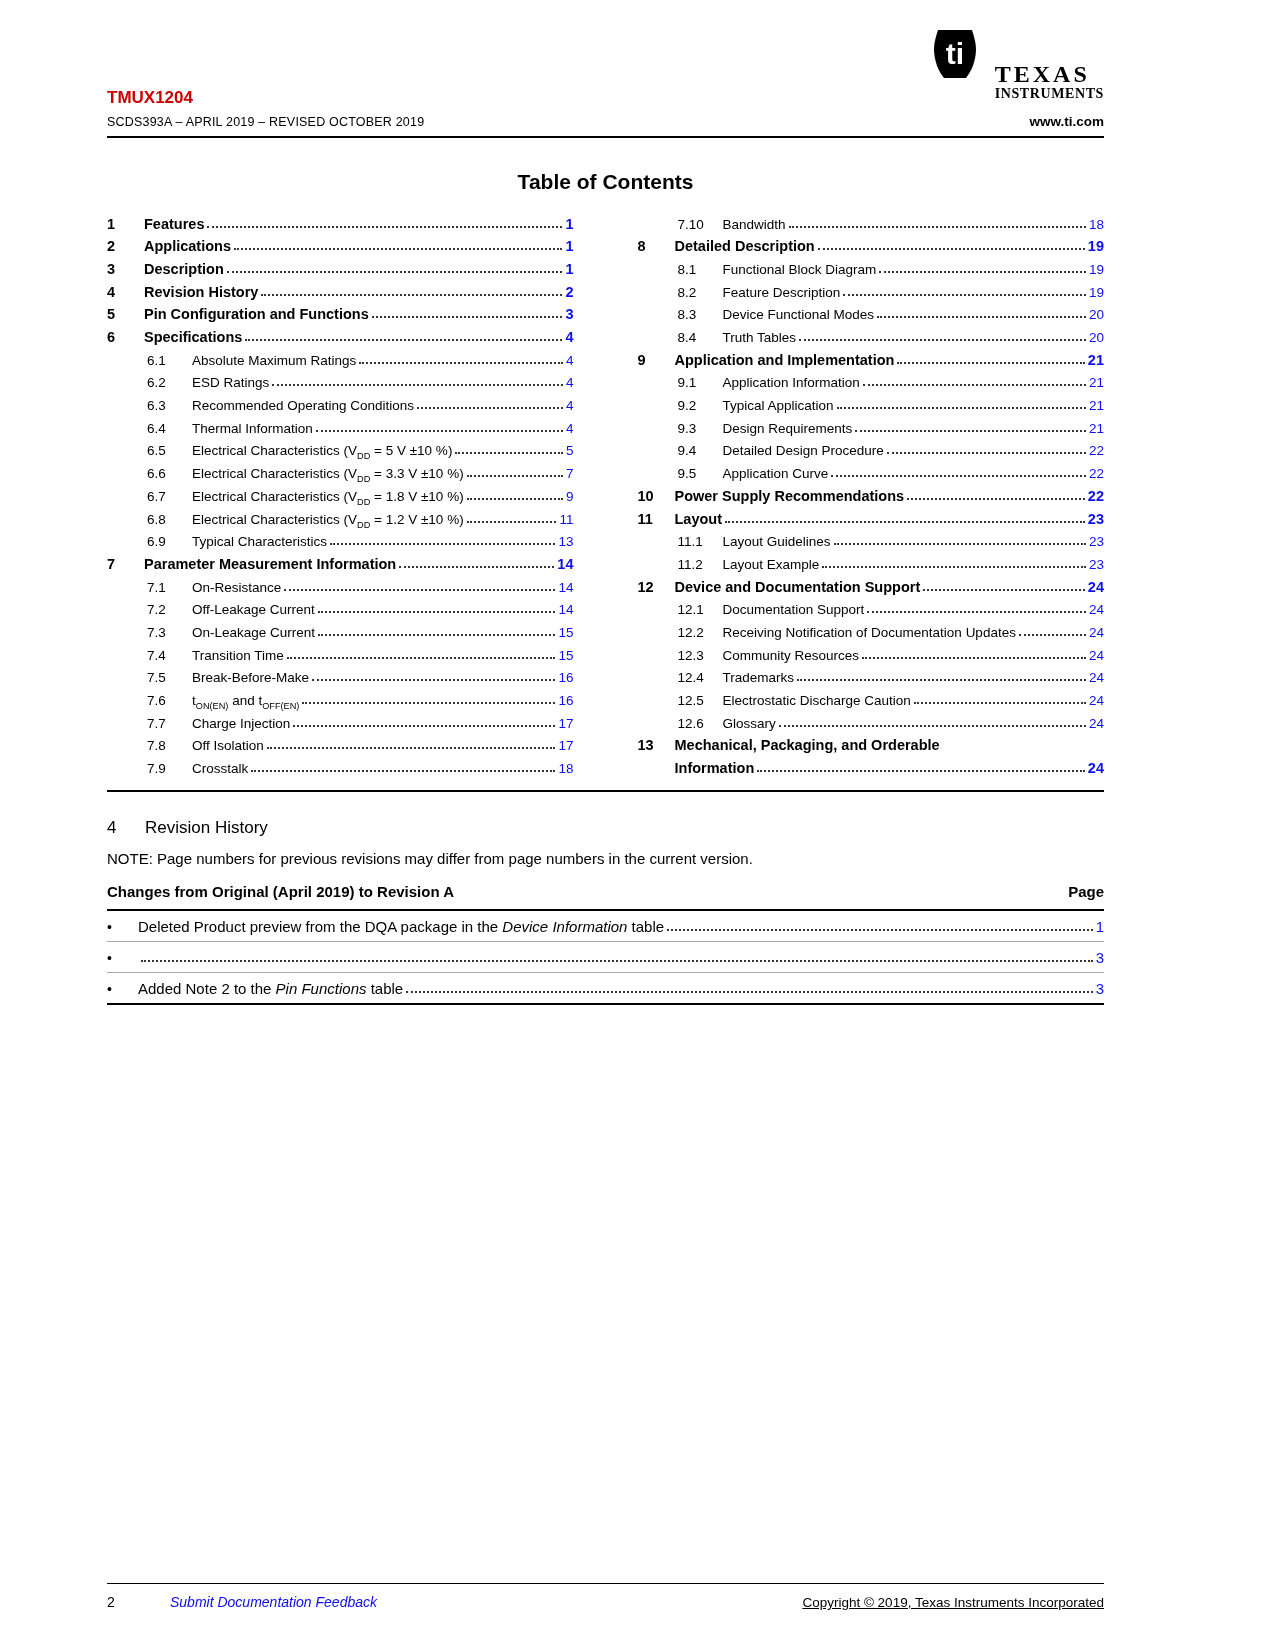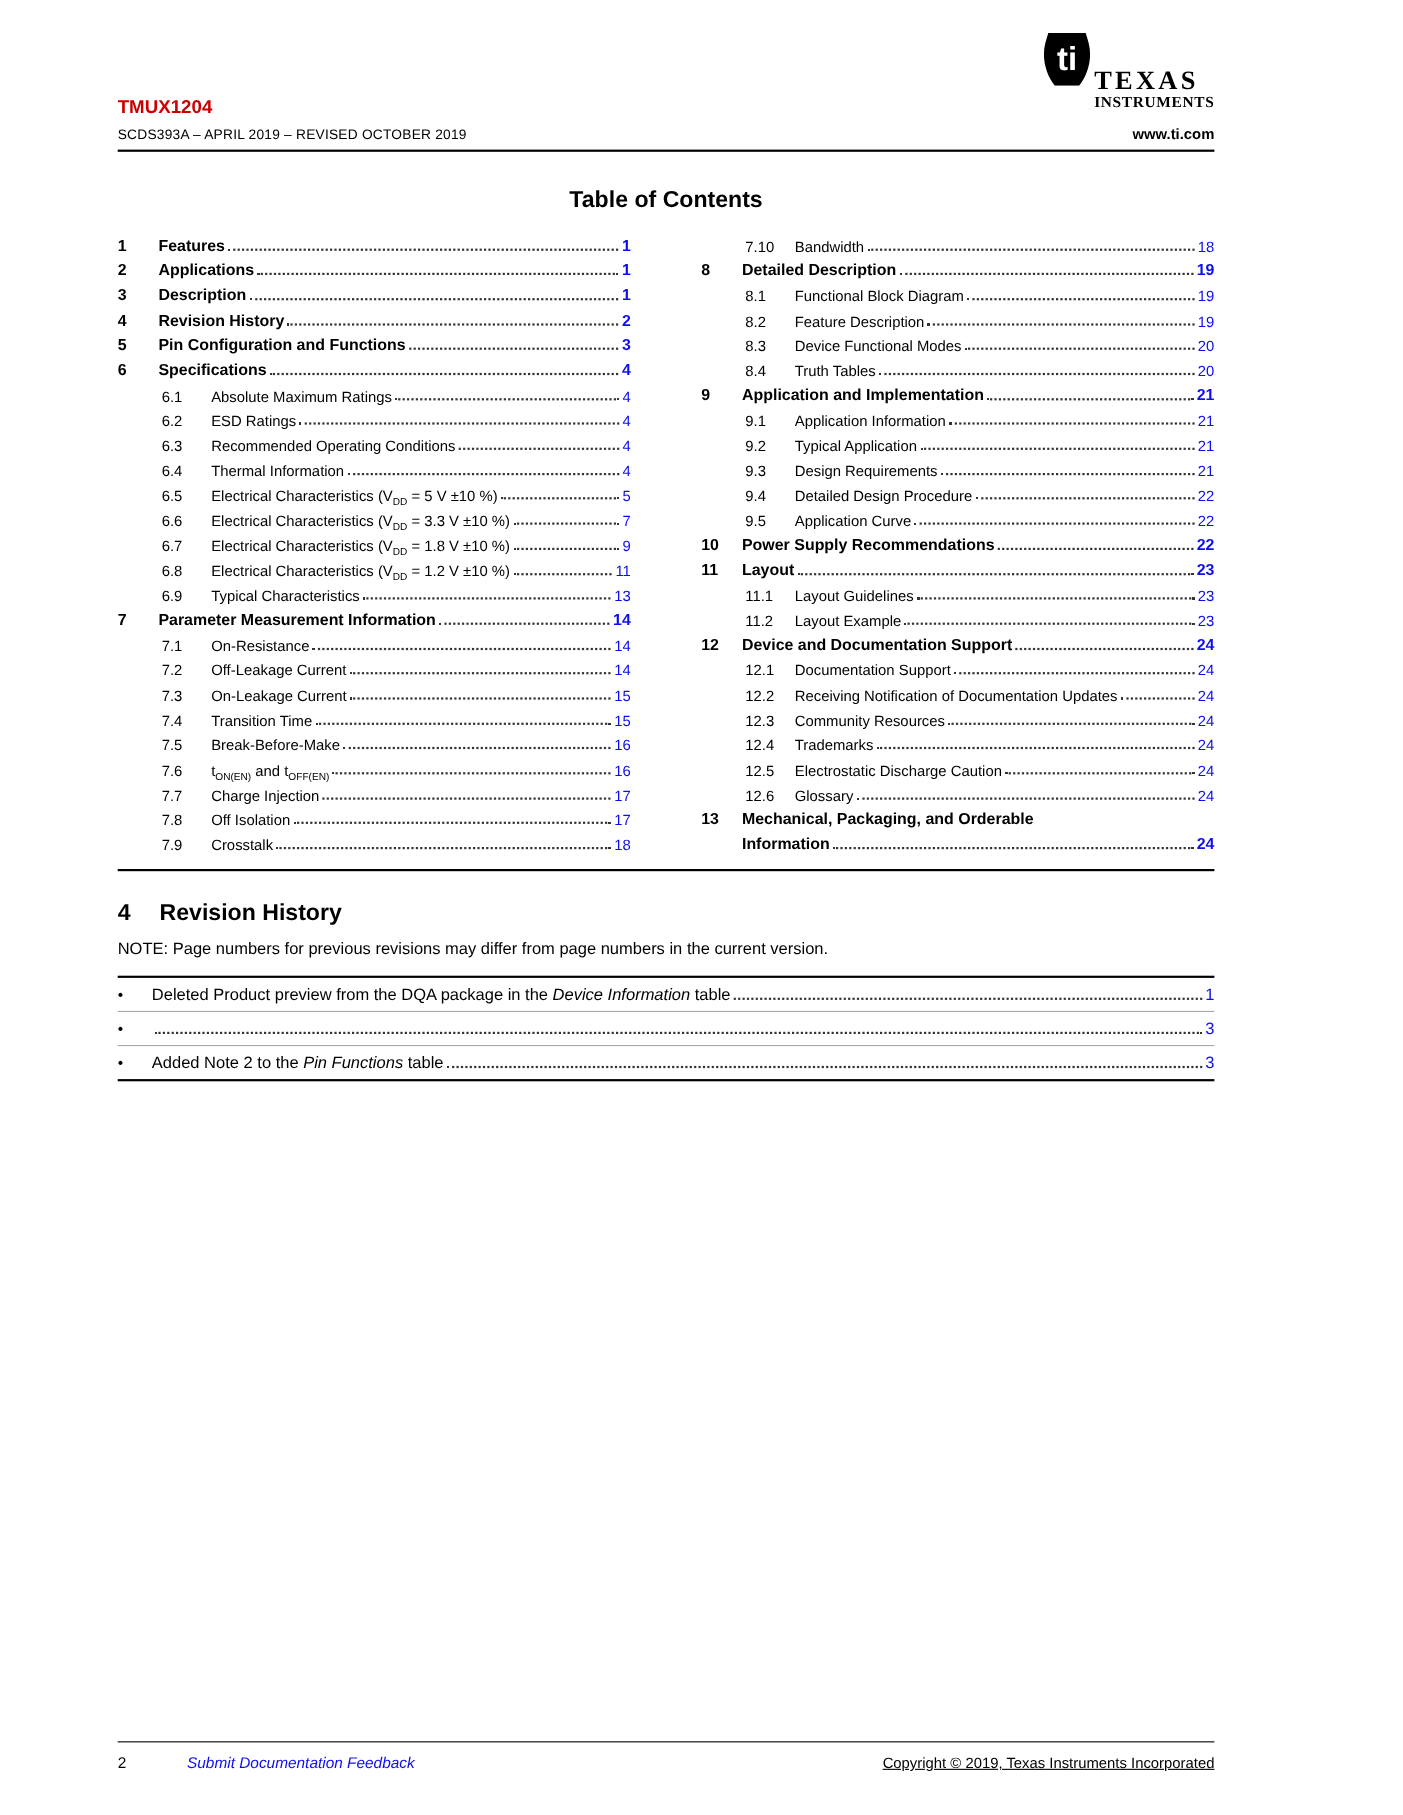--- a/index.html
+++ b/index.html
@@ -9,21 +9,21 @@
     font-family:"Liberation Sans", sans-serif; color:#000;
     overflow:hidden;
   }
   .content { padding:0 171px 0 107px; }
 
   
   .hdr { display:flex; justify-content:space-between; align-items:flex-end; padding-top:30px; }
   .part-link { color:var(--accent-red); font-weight:bold; font-size:17px; text-decoration:none; cursor:pointer; }
   .docnum { font-size:12.5px; margin-top:7px; letter-spacing:.2px; }
   .hdr-right { display:flex; flex-direction:column; align-items:flex-end; }
-  .logo { display:flex; align-items:flex-start; gap:4px; }
+  .logo { display:flex; align-items:flex-start; gap:19px; }
   .logo-text { font-family:"Liberation Serif", serif; font-weight:bold; line-height:1.05; text-align:left; }
   .logo-l1 { font-size:24px; letter-spacing:3px;margin-top:32px; }
   .logo-l2 { font-size:14px; letter-spacing:.6px; }
   .website { font-weight:bold; font-size:13.5px; margin-top:12px; cursor:pointer; }
 
   .rule { border:none; height:0; border-top:2.5px solid #000; margin:0; }
   .rule.mid { border-top-width:2px; }
   .rule.thin { border-top-width:1.2px; }
   .hdr-rule { margin-top:7px; }
 
@@ -37,21 +37,21 @@
   .toc-num { flex:none; width:37px; }
   .lvl2 .toc-num { width:45px; }
   .toc-t { flex:none; }
   .leader { flex:1 1 auto; min-width:4px; margin:0 3px 4px 3px; border-bottom:2px dotted #333; align-self:flex-end; }
   .toc-page { color:var(--link-blue); text-decoration:none; cursor:pointer; flex:none; }
   sub { font-size:.68em; line-height:0; }
 
   .toc-rule { margin-top:14px; }
 
   
-  .rev-heading { font-size:21px; font-weight:bold; margin:26px 0 12px; }
+  .rev-heading { font-size:17px; font-weight:normal; margin:26px 0 12px; }
   .rev-heading .hnum { display:inline-block; width:38px; }
   .rev-note { font-size:15px; margin:0 0 16px; }
   .rev-thead { display:flex; justify-content:space-between; font-weight:bold; font-size:15px; margin-bottom:9px; }
   .rev-rows { border-bottom:2.5px solid #000; }
   .rev-row { display:flex; align-items:baseline; padding:7px 0 6px; border-bottom:1px solid #a8a8a8; font-size:15px; white-space:nowrap; }
   .rev-row:last-child { border-bottom:none; }
   .rev-bullet { flex:none; width:31px; font-size:14px; }
   .rev-text { flex:none; }
   .rev-text em { font-style:italic; }
   .rev-page { color:var(--link-blue); text-decoration:none; cursor:pointer; flex:none; }
@@ -399,20 +399,24 @@
         </div>
     </div>
 
     <div class="rule mid toc-rule"></div>
 
     <div class="rev-heading">
       <span class="hnum">4</span><span>Revision History</span>
     </div>
     <p class="rev-note">NOTE: Page numbers for previous revisions may differ from page numbers in the current version.</p>
 
+    <div class="rev-thead">
+      <span>Changes from Original (April 2019) to Revision A</span>
+      <span>Page</span>
+    </div>
     <div class="rule"></div>
     <div class="rev-rows" id="rev-rows">
         <div class="rev-row">
           <span class="rev-bullet">•</span>
           <span class="rev-text">Deleted Product preview from the DQA package in the <em>Device Information</em> table</span>
           <span class="leader"></span>
           <a class="rev-page">1</a>
         </div>
         <div class="rev-row">
           <span class="rev-bullet">•</span>

